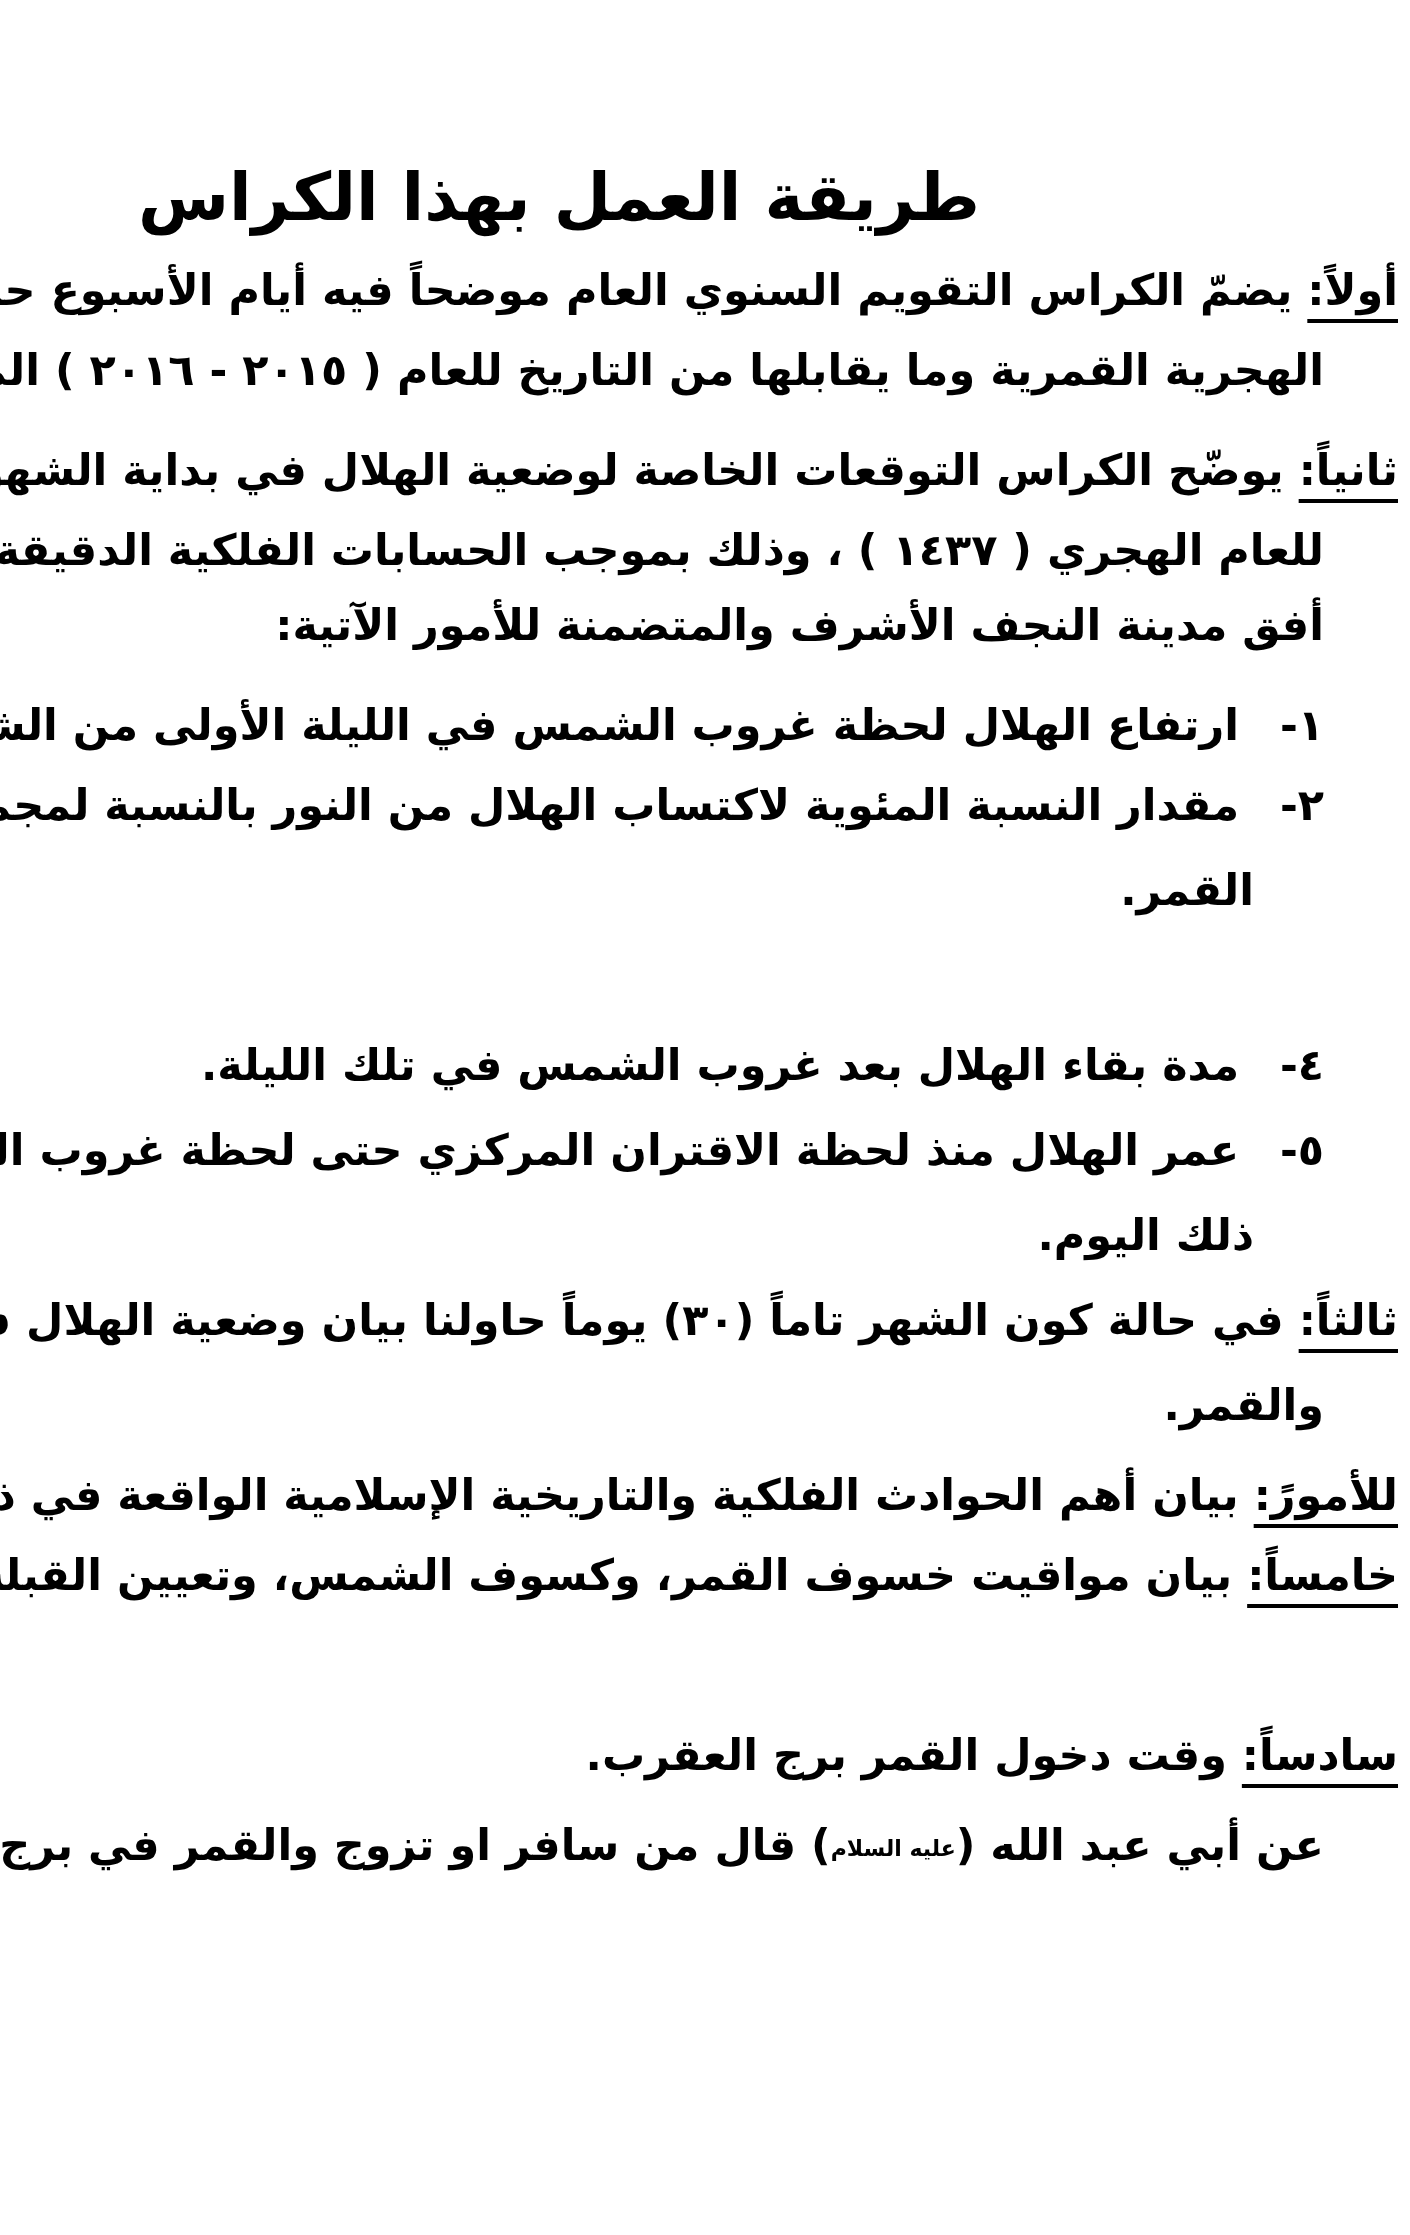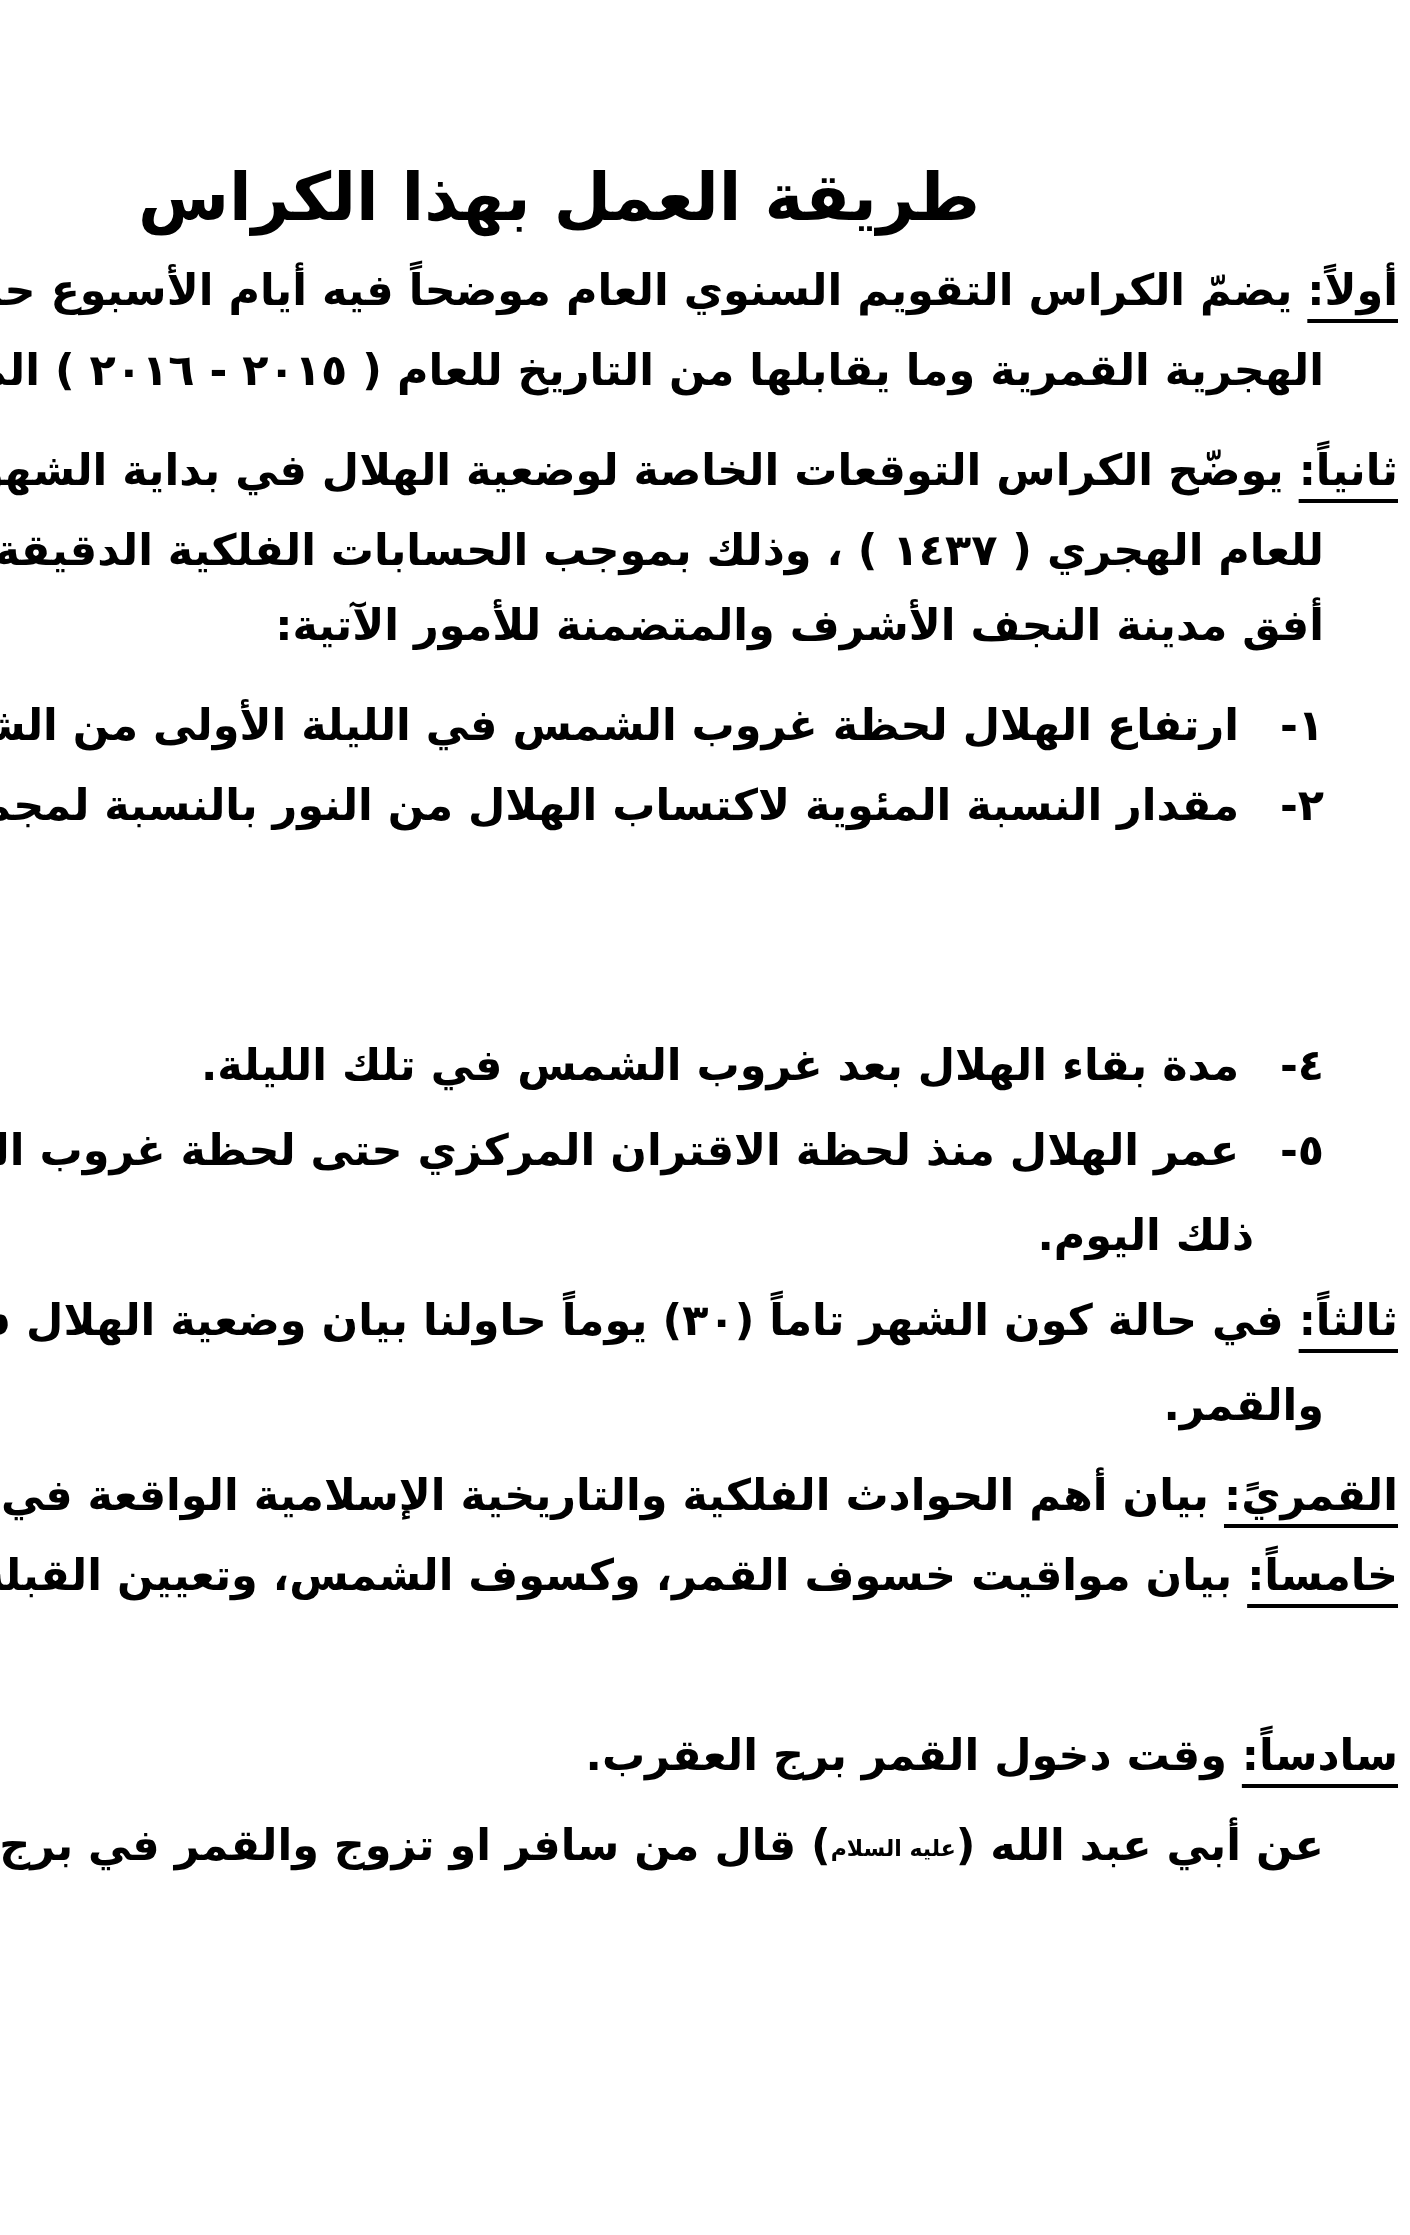--- a/index.html
+++ b/index.html
@@ -93,20 +93,23 @@
 
   <div class="line indent" style="top:690px;">
     <span class="num">١-</span>
     <span>ارتفاع الهلال لحظة غروب الشمس في الليلة الأولى من الشهر القمري.</span>
   </div>
 
   <div class="line justify" style="top:770px; right:86px;">
     <span class="num">٢-</span>
     <span>مقدار النسبة المئوية لاكتساب الهلال من النور بالنسبة لمجموع قرص</span>
   </div>
+  <div class="line" style="top:855px; right:156px;">
+    <span>القمر.</span>
+  </div>
 
 
   <div class="line indent" style="top:1030px;">
     <span class="num">٤-</span>
     <span>مدة بقاء الهلال بعد غروب الشمس في تلك الليلة.</span>
   </div>
 
   <div class="line justify" style="top:1115px; right:86px;">
     <span class="num">٥-</span>
     <span>عمر الهلال منذ لحظة الاقتران المركزي حتى لحظة غروب الشمس من</span>
@@ -117,21 +120,21 @@
 
   <div class="line justify" style="top:1285px;">
     <span class="label">ثالثاً:</span>
     <span>في حالة كون الشهر تاماً (٣٠) يوماً حاولنا بيان وضعية الهلال في الليلة</span>
   </div>
   <div class="line indent" style="top:1370px;">
     <span>والقمر.</span>
   </div>
 
   <div class="line" style="top:1460px;">
-    <span class="label">القمريً:</span>
+    <span class="label">للأمورً:</span>
     <span>بيان أهم الحوادث الفلكية والتاريخية الإسلامية الواقعة في ذلك الشهر.</span>
   </div>
 
   <div class="line justify" style="top:1540px;">
     <span class="label">خامساً:</span>
     <span>بيان مواقيت خسوف القمر، وكسوف الشمس، وتعيين القبلة بمراقبة</span>
   </div>
 
   <div class="line" style="top:1720px;">
     <span class="label">سادساً:</span>

